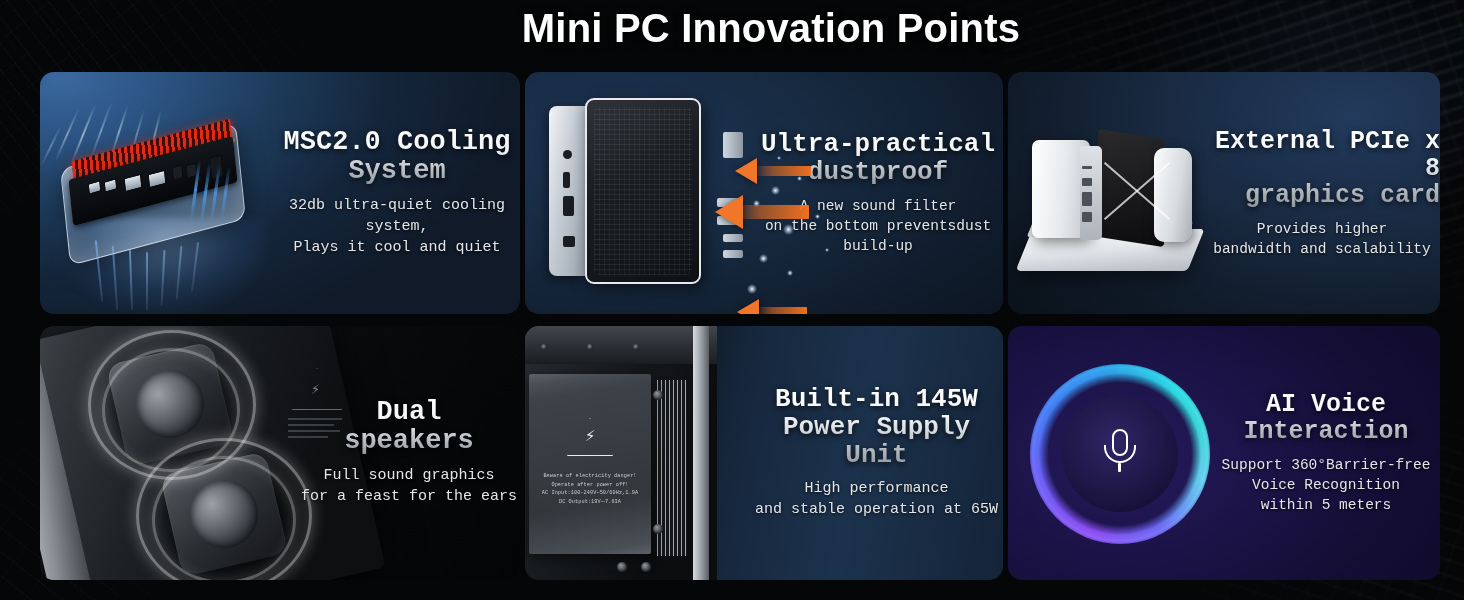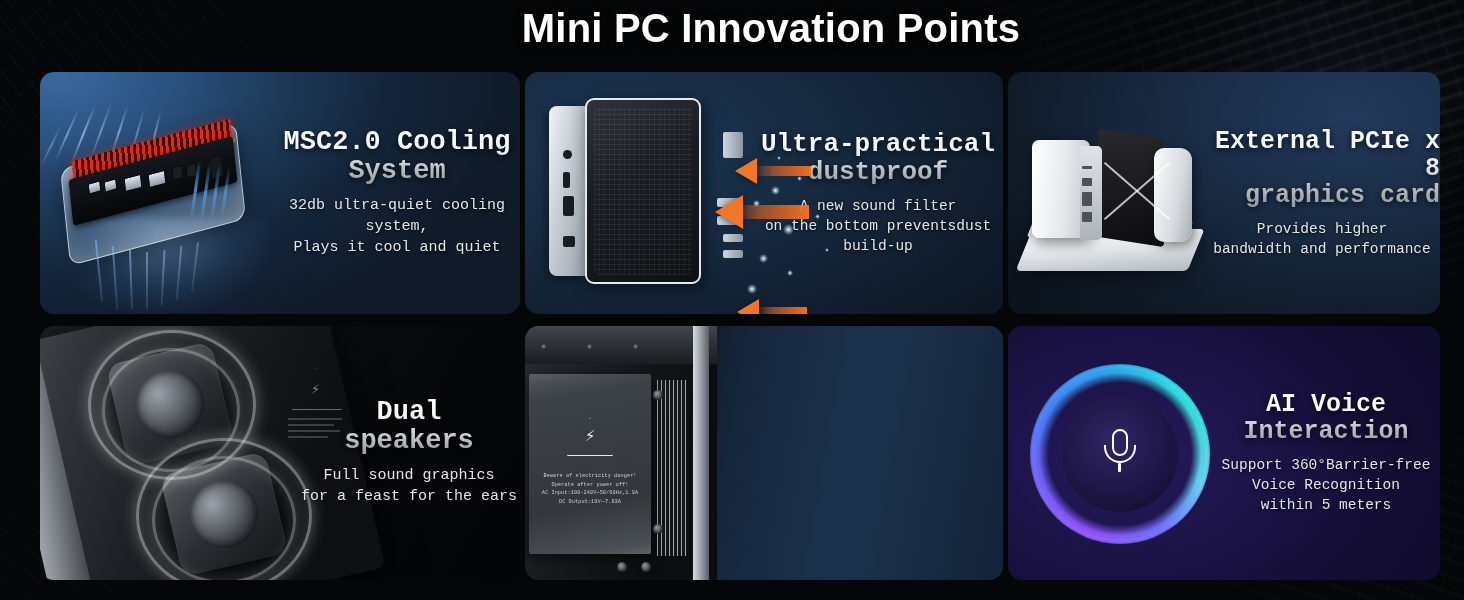--- a/index.html
+++ b/index.html
@@ -548,21 +548,21 @@
         </div>
       </div>
     </div>
     <div class="card-text">
       <div class="card-title">
         <div>External PCIe x 8</div>
         <div>graphics card</div>
       </div>
       <div class="card-sub">
         <div>Provides higher</div>
-        <div>bandwidth and performance</div>
+        <div>bandwidth and scalability</div>
       </div>
     </div>
   </div>
 
   <div class="card" id="card-speakers">
     <div class="card-art spk-art">
       <div class="spk-panel"></div>
       <div class="spk-rail"></div>
 
       <div class="spk-unit" style="left:76px; top:26px;"></div>
@@ -620,20 +620,30 @@
 
         <div class="screw" style="left:128px; top:64px;"></div>
         <div class="screw" style="left:128px; top:198px;"></div>
         <div class="screw" style="left:92px;  top:236px;"></div>
         <div class="screw" style="left:116px; top:236px;"></div>
         <div class="screw" style="left:16px;  top:18px;  width:6px;height:6px;"></div>
         <div class="screw" style="left:62px;  top:18px;  width:6px;height:6px;"></div>
         <div class="screw" style="left:108px; top:18px;  width:6px;height:6px;"></div>
       </div>
     </div>
+    <div class="card-text">
+      <div class="card-title">
+        <div>Built-in 145W</div>
+        <div>Power Supply Unit</div>
+      </div>
+      <div class="card-sub">
+        <div>High performance</div>
+        <div>and stable operation at 65W</div>
+      </div>
+    </div>
   </div>
 
   <div class="card" id="card-ai">
     <div class="card-art">
       <div class="ai-art">
         <div class="ai-ring"></div>
         <div class="ai-ring2"></div>
         <div class="ai-core"></div>
         <div class="mic">
           <div class="cap"></div>

